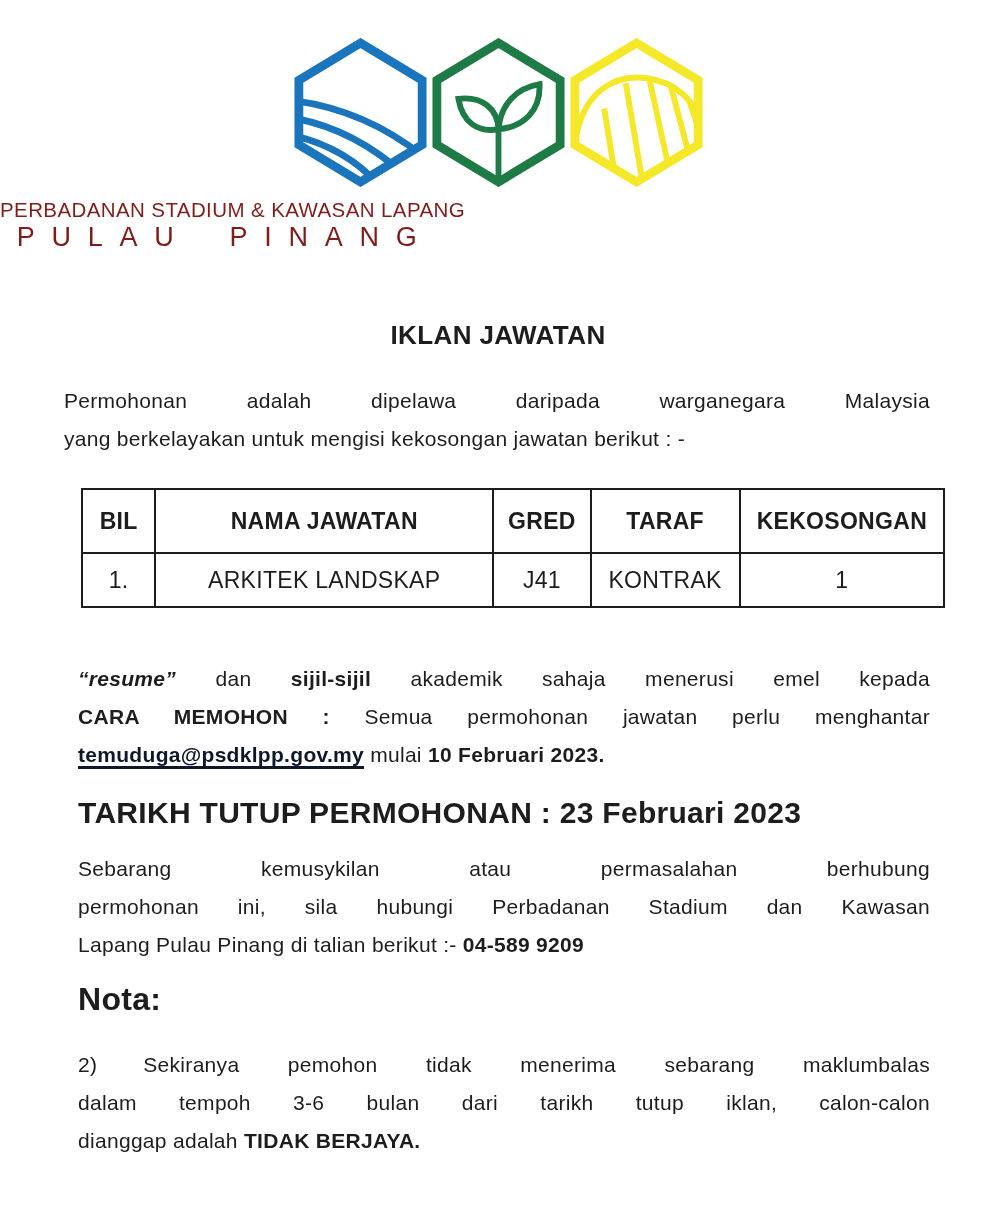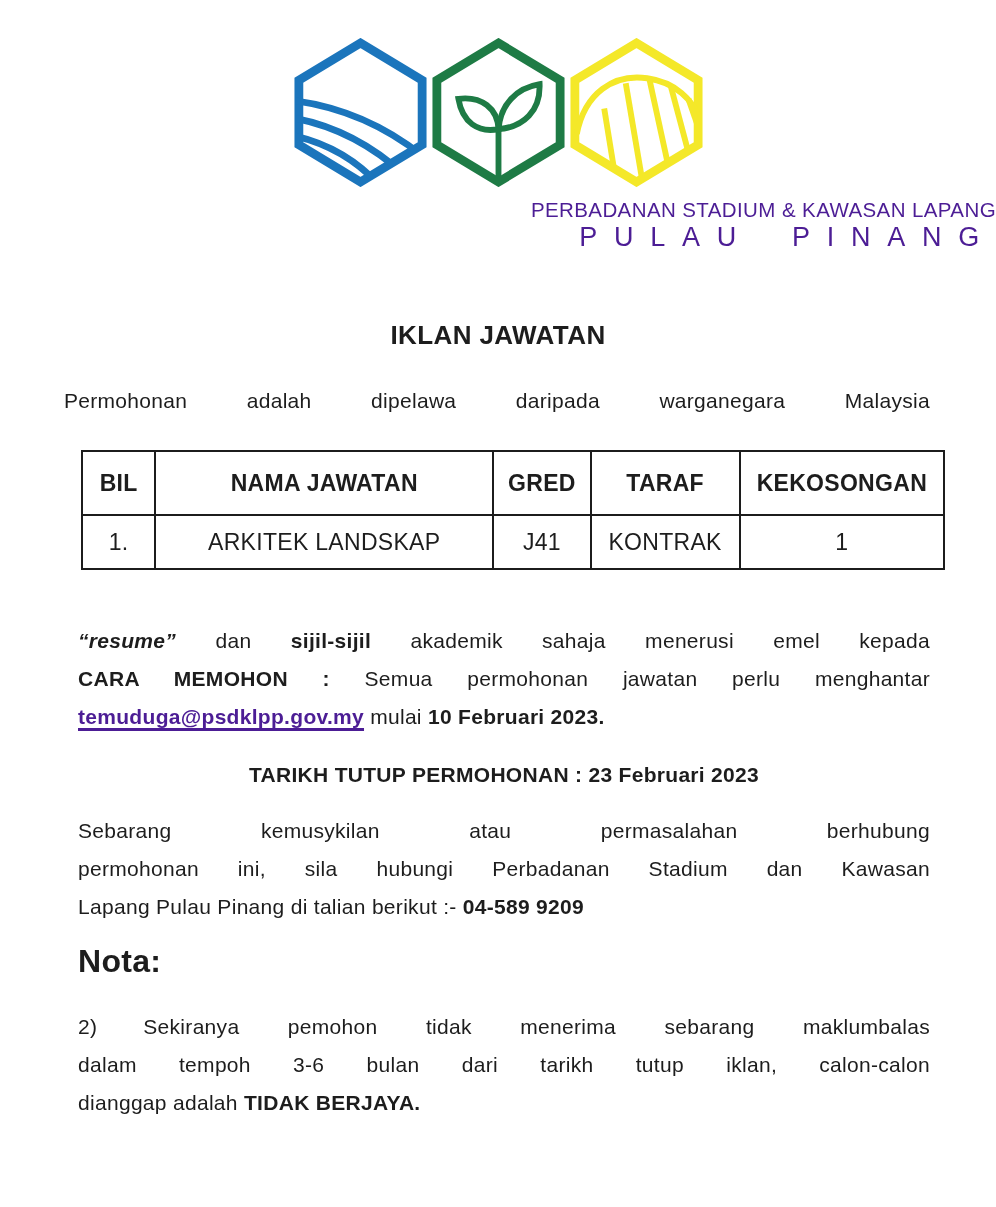--- a/index.html
+++ b/index.html
@@ -10,46 +10,46 @@
     background:#ffffff;
     font-family:"Liberation Sans","DejaVu Sans",sans-serif;
     color:#1d1d1d;
     box-sizing:border-box;
     padding-top:38px;
     overflow:hidden;
   }
   
   .logo-hexes{display:flex;justify-content:center;align-items:flex-start;gap:3px;height:152px;}
   .logo-hexes svg{display:block;}
-  .logo-name{margin-top:8px;text-align:right;color:#4c1d95;}
+  .logo-name{margin-top:8px;text-align:left;color:#7f1d1d;}
   .logo-name .l1{font-size:20.5px;letter-spacing:0.4px;line-height:24px;}
   .logo-name .l2{font-size:27px;line-height:30px;letter-spacing:0.62em;word-spacing:0.55em;margin-left:0.62em;white-space:nowrap;}
   
   .title{margin-top:68px;text-align:center;font-size:26px;font-weight:700;letter-spacing:0.4px;line-height:30px;}
   
   .tl{font-size:21px;line-height:38px;letter-spacing:0.3px;}
   .tline{text-align:justify;text-align-last:justify;}
   .tline.tlast{text-align-last:left;}
   .b{font-weight:700;}
   .bi{font-weight:700;font-style:italic;}
-  .link{color:#4c1d95;font-weight:700;text-decoration:underline;text-decoration-thickness:2.5px;text-underline-offset:4px;cursor:pointer;}
+  .link{color:#0f172a;font-weight:700;text-decoration:underline;text-decoration-thickness:2.5px;text-underline-offset:4px;cursor:pointer;}
   .gap{display:inline-block;width:46px;}
   
   .intro{margin:32px 66px 0 64px;}
   .table-wrap{margin:30px 0 0 81px;width:864px;}
   table.jobs{width:100%;border-collapse:collapse;table-layout:fixed;}
   table.jobs th,table.jobs td{
     border:2.5px solid #1c1c1c;text-align:center;vertical-align:middle;
     font-size:23px;letter-spacing:0.3px;padding:0 4px;
   }
   table.jobs th{font-weight:700;height:62px;}
   table.jobs td{font-weight:400;height:52px;}
   .c-bil{width:8.5%;}.c-nama{width:39.2%;}.c-gred{width:11.3%;}.c-taraf{width:17.3%;}.c-keko{width:23.7%;}
   .cara{margin:52px 66px 0 78px;}
-  .tarikh{margin:20px 66px 0 78px;font-size:21px;font-weight:700;line-height:38px;letter-spacing:0.3px;text-align:center;}
+  .tarikh{margin:20px 66px 0 78px;font-size:30px;font-weight:700;line-height:38px;letter-spacing:0.3px;}
   .contact{margin:18px 66px 0 78px;}
   .nota{margin:16px 66px 0 78px;}
   .nota-heading{font-size:32px;font-weight:700;line-height:38px;letter-spacing:0.3px;}
   .nota-item2{margin-top:28px;}
 </style>
 </head>
 <body>
 
 <div class="page">
 
@@ -97,20 +97,21 @@
   </div>
   <div class="logo-name">
     <div class="l1">PERBADANAN STADIUM &amp; KAWASAN LAPANG</div>
     <div class="l2">PULAU PINANG</div>
   </div>
 
   <div class="title">IKLAN JAWATAN</div>
 
   <div class="intro tl">
       <div class="tline"><span>Permohonan adalah dipelawa daripada warganegara Malaysia</span></div>
+      <div class="tline tlast"><span>yang berkelayakan untuk mengisi kekosongan jawatan berikut : -</span></div>
     </div>
 
   <div class="table-wrap">
     <table class="jobs">
       <colgroup>
         <col class="c-bil">
           <col class="c-nama">
           <col class="c-gred">
           <col class="c-taraf">
           <col class="c-keko">

